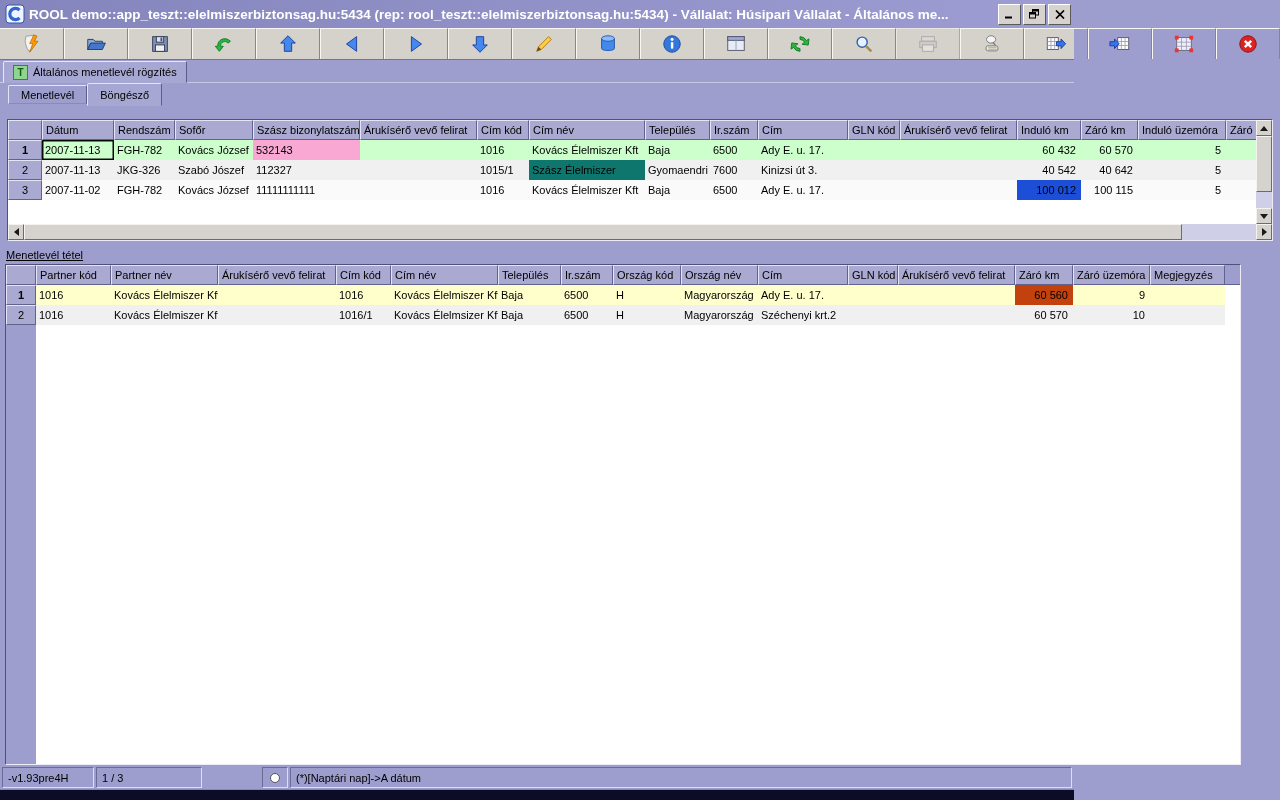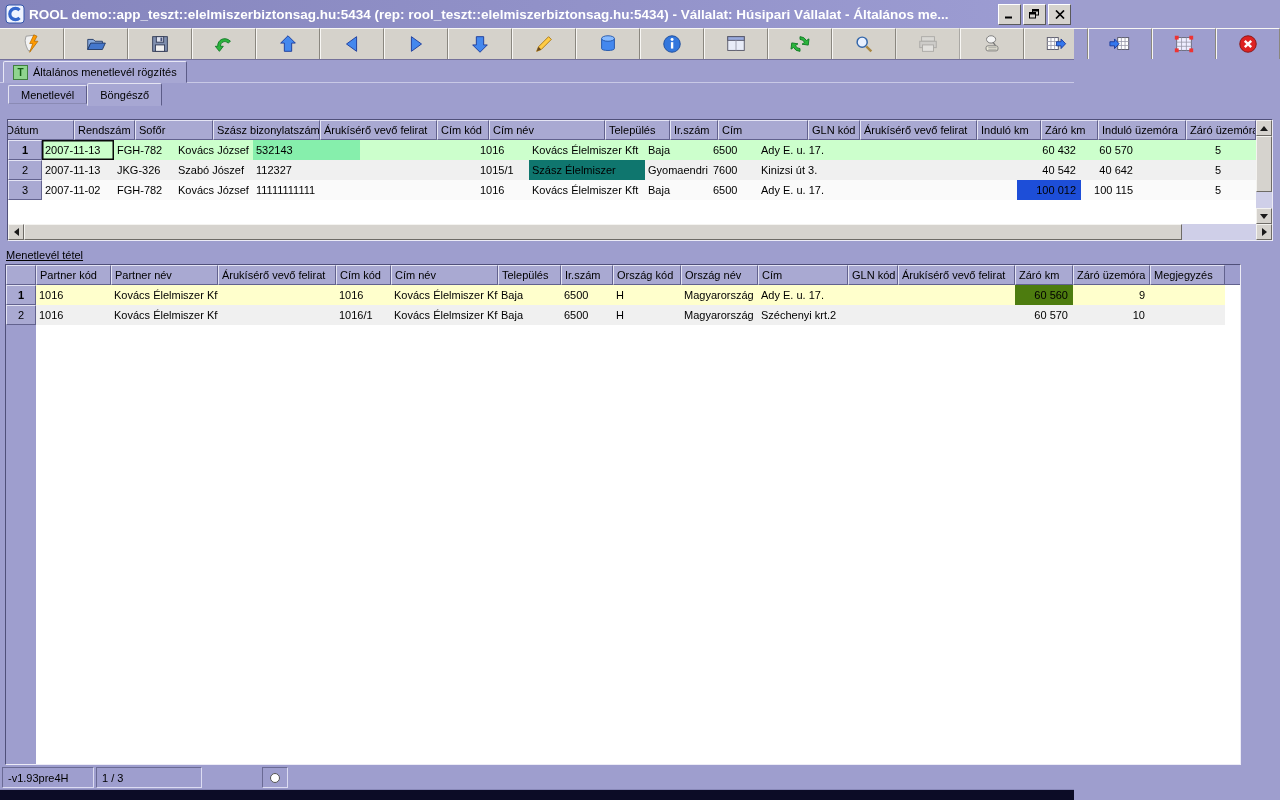--- a/index.html
+++ b/index.html
@@ -34,21 +34,21 @@
     border:1px solid;border-color:#e4e4f2 #5c5c88 #8a8ab4 #e4e4f2;border-radius:2px 2px 0 0;}
   .subtab.active{height:21px;background:#a7a7d3;border-bottom-color:transparent;}
 
   
   .content{flex:1;display:flex;flex-direction:column;min-height:0;}
 
   .grid1border{margin:13px 0 0 7px;width:1264px;flex:none;border:1px solid;border-color:#50507a #ecebf6 #ecebf6 #50507a;}
   .grid1main{display:flex;}
   .gview{width:1248px;height:104px;overflow:hidden;background:#fff;}
 
-  .grid-header{display:flex;height:20px;justify-content:flex-end;}
+  .grid-header{display:flex;height:20px;}
   .hcell{flex:none;height:20px;box-sizing:border-box;background:#a9a9d2;color:#000;
     border:1px solid;border-color:#e4e4f4 #62628e #62628e #e4e4f4;
     display:flex;align-items:center;padding:0 3px;overflow:hidden;white-space:nowrap;}
   .hcell.gutter{justify-content:center;}
   .grow{display:flex;height:20px;}
   .gcell{flex:none;height:20px;box-sizing:border-box;display:flex;align-items:center;
     padding:0 3px;overflow:hidden;white-space:nowrap;}
   .gcell.right{justify-content:flex-end;padding-right:5px;}
   .gcell.focused{box-shadow:inset 0 0 0 1.5px #0a0a0a;}
   .g1filler{height:24px;background:#fff;}
@@ -336,21 +336,21 @@
               <div class="hcell" style="width:64px">Induló km</div>
               <div class="hcell" style="width:57px">Záró km</div>
               <div class="hcell" style="width:88px">Induló üzemóra</div>
               <div class="hcell" style="width:70px">Záró üzemóra</div>
             </div>
             <div class="grow">
               <div class="hcell gutter" style="width:34px;font-weight:bold">1</div>
               <div class="gcell focused" style="width:72px;background:#ccffcc">2007-11-13</div>
               <div class="gcell" style="width:61px;background:#ccffcc">FGH-782</div>
               <div class="gcell" style="width:78px;background:#ccffcc">Kovács József</div>
-              <div class="gcell" style="width:107px;background:#86efac">532143</div>
+              <div class="gcell" style="width:107px;background:#f9a8d4">532143</div>
               <div class="gcell" style="width:117px;background:#ccffcc"></div>
               <div class="gcell" style="width:52px;background:#ccffcc">1016</div>
               <div class="gcell" style="width:116px;background:#ccffcc">Kovács Élelmiszer Kft</div>
               <div class="gcell" style="width:65px;background:#ccffcc">Baja</div>
               <div class="gcell" style="width:48px;background:#ccffcc">6500</div>
               <div class="gcell" style="width:90px;background:#ccffcc">Ady E. u. 17.</div>
               <div class="gcell" style="width:52px;background:#ccffcc"></div>
               <div class="gcell" style="width:117px;background:#ccffcc"></div>
               <div class="gcell right" style="width:64px;background:#ccffcc">60 432</div>
               <div class="gcell right" style="width:57px;background:#ccffcc">60 570</div>
@@ -450,21 +450,21 @@
             <div class="gcell" style="width:118px;background:#ffffcc"></div>
             <div class="gcell" style="width:55px;background:#ffffcc">1016</div>
             <div class="gcell" style="width:107px;background:#ffffcc">Kovács Élelmiszer Kft</div>
             <div class="gcell" style="width:63px;background:#ffffcc">Baja</div>
             <div class="gcell" style="width:52px;background:#ffffcc">6500</div>
             <div class="gcell" style="width:68px;background:#ffffcc">H</div>
             <div class="gcell" style="width:77px;background:#ffffcc">Magyarország</div>
             <div class="gcell" style="width:90px;background:#ffffcc">Ady E. u. 17.</div>
             <div class="gcell" style="width:50px;background:#ffffcc"></div>
             <div class="gcell" style="width:117px;background:#ffffcc"></div>
-            <div class="gcell right" style="width:58px;background:#4d7c0f">60 560</div>
+            <div class="gcell right" style="width:58px;background:#c2410c">60 560</div>
             <div class="gcell right" style="width:77px;background:#ffffcc">9</div>
             <div class="gcell" style="width:75px;background:#ffffcc"></div>
             <div class="rowfill"></div>
           </div>
           <div class="grow">
             <div class="hcell gutter" style="width:30px">2</div>
             <div class="gcell" style="width:75px;background:#f0f0f0">1016</div>
             <div class="gcell" style="width:107px;background:#f0f0f0">Kovács Élelmiszer Kft</div>
             <div class="gcell" style="width:118px;background:#f0f0f0"></div>
             <div class="gcell" style="width:55px;background:#f0f0f0">1016/1</div>
@@ -490,16 +490,17 @@
 
   </div>
 
   <div class="statusbar">
     <div class="spanel sp-version">-v1.93pre4H</div>
     <div class="spanel sp-pos">1 / 3</div>
     <div class="sp-gap"></div>
     <div class="spanel sp-led">
       <span class="led"></span>
     </div>
+    <div class="spanel sp-msg">(*)[Naptári nap]-&gt;A dátum</div>
   </div>
 
   <div class="bottomedge"></div>
 </div>
 
 </body></html>

